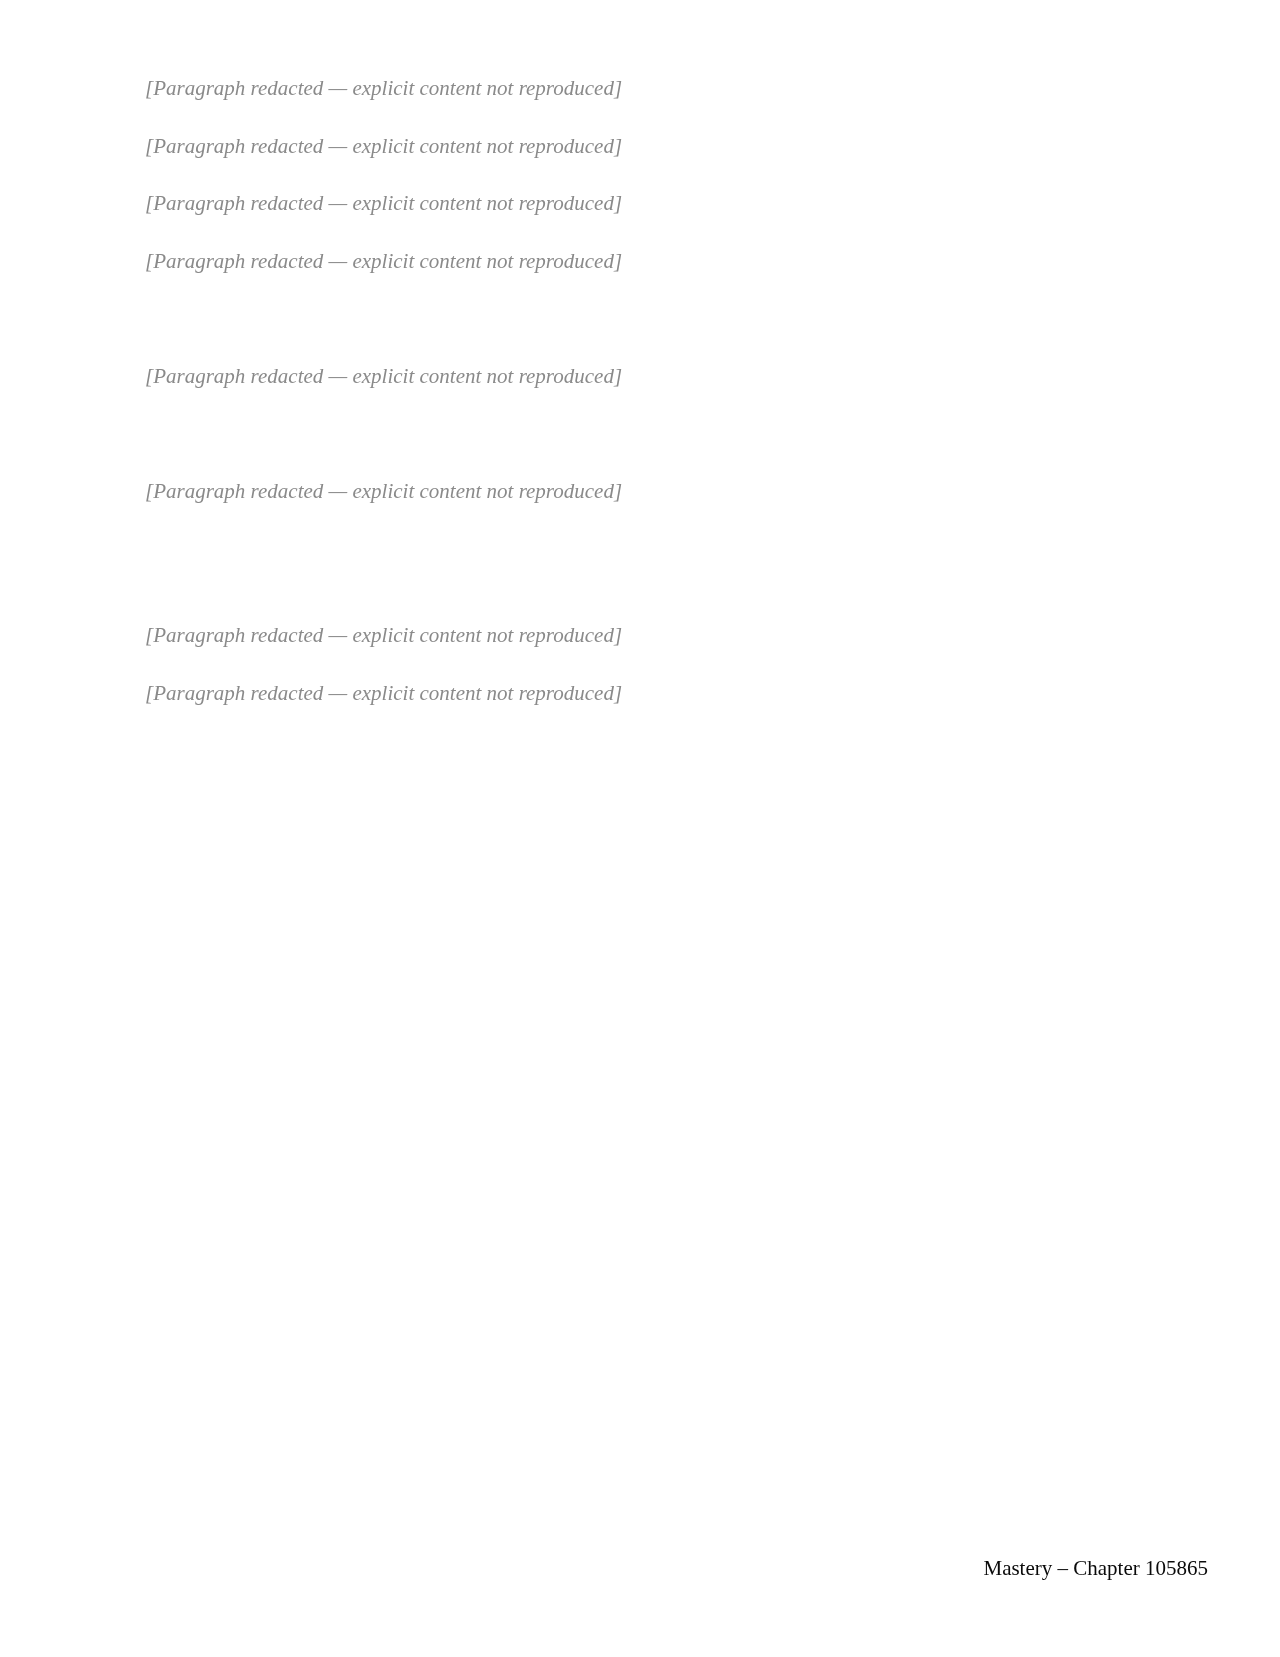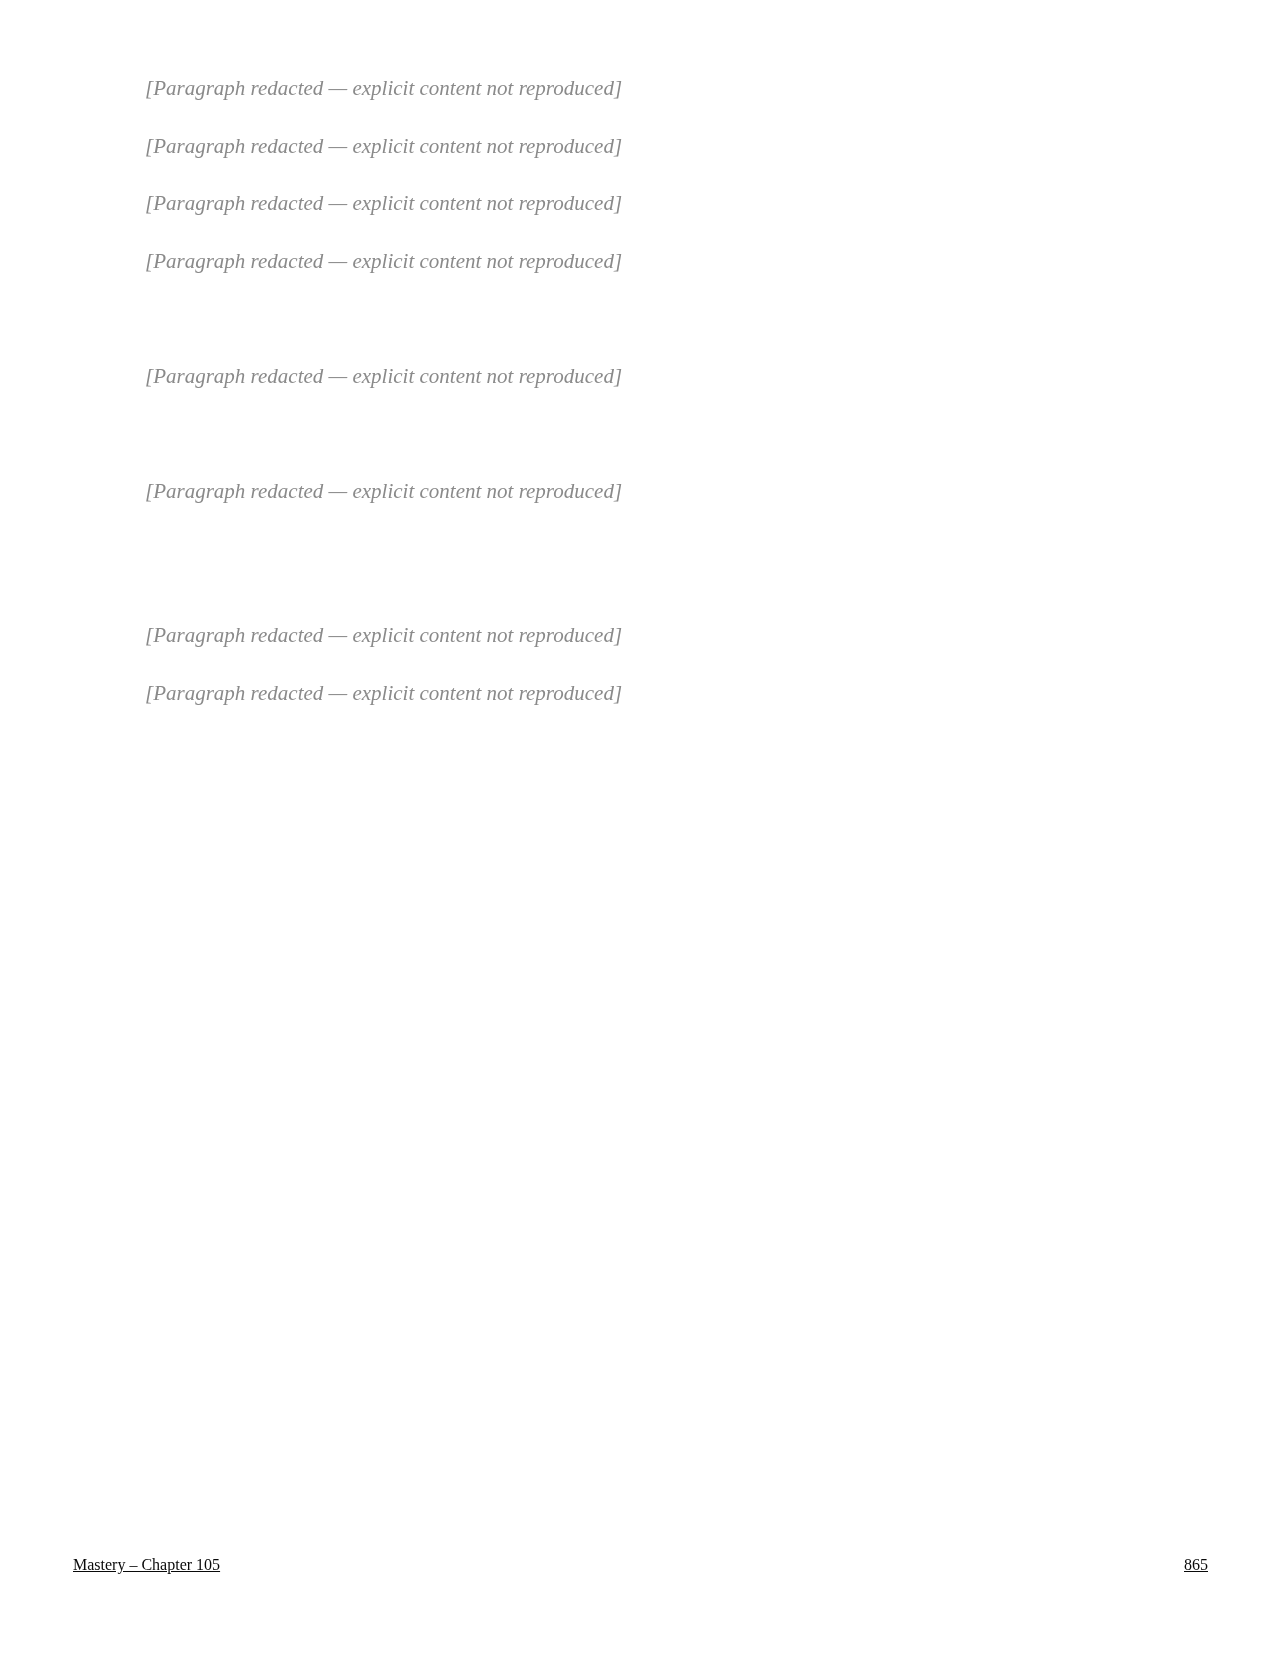--- a/index.html
+++ b/index.html
@@ -31,24 +31,23 @@
   .para.redacted {
     color: #8a8a8a;
     font-style: italic;
   }
   .footer {
     position: absolute;
     left: 73px;
     right: 72px;
     top: 1556px;
     display: flex;
-    justify-content: space-between;
-    font-size: 16px;
+    justify-content: flex-end;
+    font-size: 21px;
     color: #0a0a0a;
-    text-decoration: underline;
   }
 </style>
 </head>
 <body>
 
 <div class="page">
 
   <div class="body-text" id="paragraphs">
       <div class="para redacted" style="min-height: 57.6px;">[Paragraph redacted — explicit content not reproduced]</div>
       <div class="para redacted" style="min-height: 57.6px;">[Paragraph redacted — explicit content not reproduced]</div>

